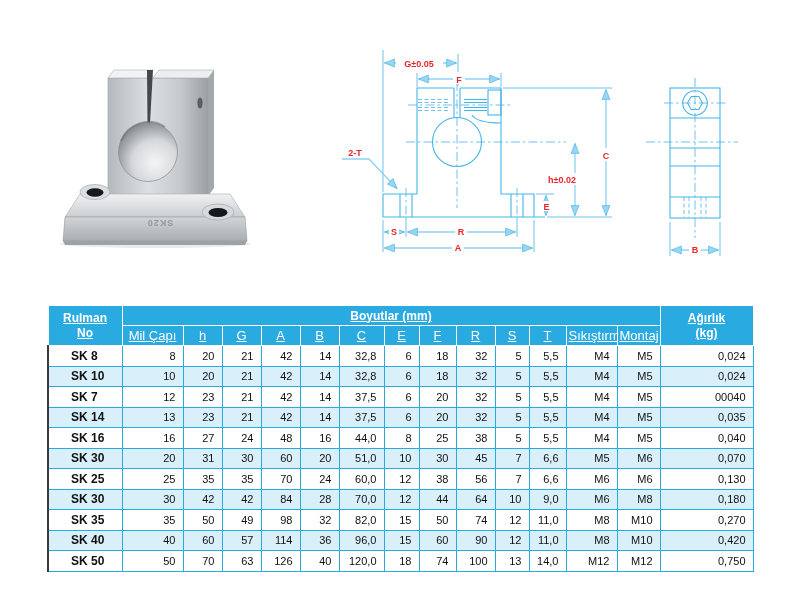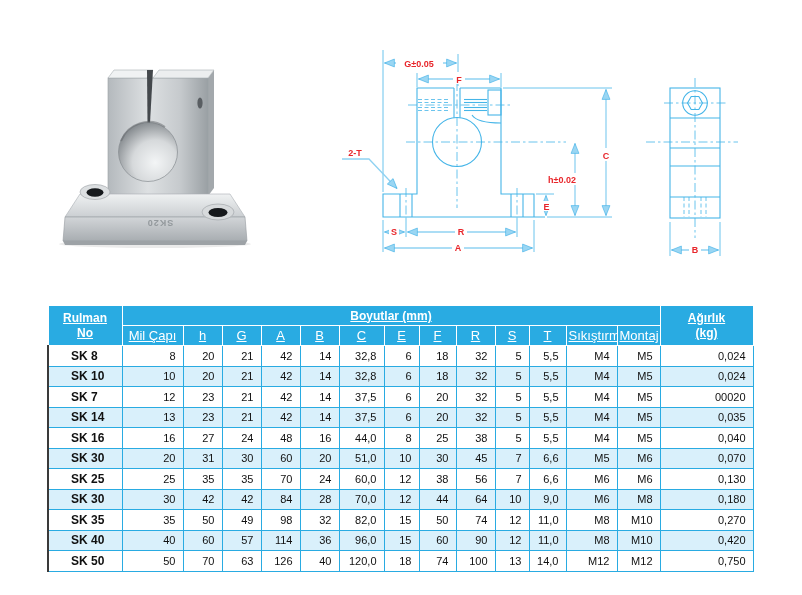--- a/index.html
+++ b/index.html
@@ -296,21 +296,21 @@
           <td>42</td>
           <td>14</td>
           <td>37,5</td>
           <td>6</td>
           <td>20</td>
           <td>32</td>
           <td>5</td>
           <td>5,5</td>
           <td>M4</td>
           <td>M5</td>
-          <td>00020</td>
+          <td>00040</td>
         </tr>
         <tr class="alt">
           <td class="rowname">SK 14</td>
           <td>13</td>
           <td>23</td>
           <td>21</td>
           <td>42</td>
           <td>14</td>
           <td>37,5</td>
           <td>6</td>

